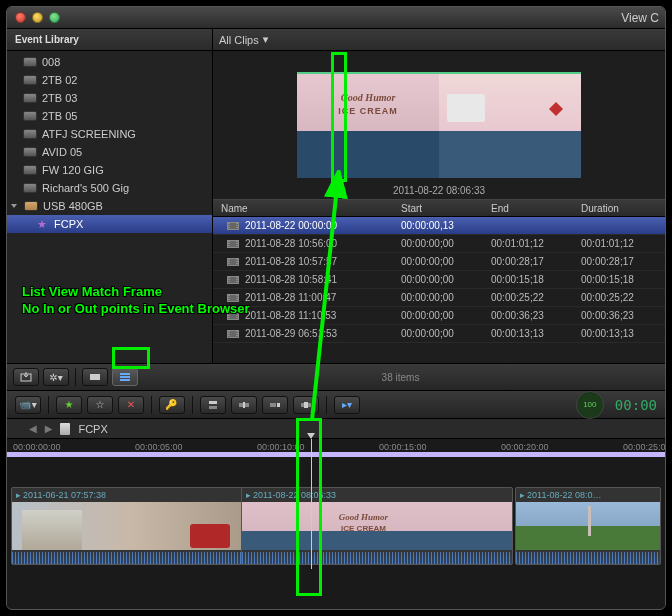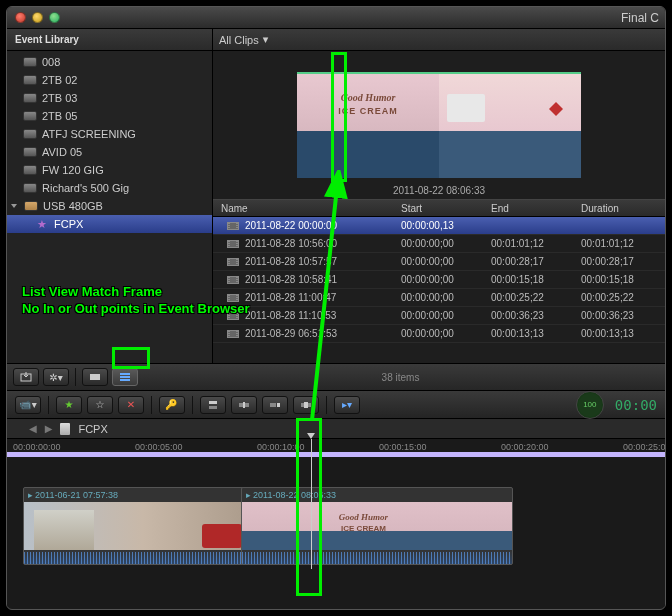--- a/index.html
+++ b/index.html
@@ -74,21 +74,21 @@
 </head>
 <body>
 
 <div class="window">
   <div class="titlebar">
     <div class="traffic">
       <div class="dot r"></div>
       <div class="dot y"></div>
       <div class="dot g"></div>
     </div>
-    <span class="title">Final C</span>
+    <span class="title">View C</span>
   </div>
 
   <div class="top">
     <div class="library">
       <div class="lib-header">Event Library</div>
       <div class="lib-list" id="lib-list">
           <div class="lib-item">
             <span class="hd-icon"></span>
             <span>008</span>
           </div>
@@ -306,33 +306,40 @@
   <div class="ruler" id="ruler">
       <span style="left: 6px;">00:00:00:00</span>
       <span style="left: 128px;">00:00:05:00</span>
       <span style="left: 250px;">00:00:10:00</span>
       <span style="left: 372px;">00:00:15:00</span>
       <span style="left: 494px;">00:00:20:00</span>
       <span style="left: 616px;">00:00:25:00</span>
     </div>
 
   <div class="timeline-body">
-    <div class="tl-clip" style="left:16px; width:240px;">
+    <div class="tl-clip" style="left:4px; width:240px;">
       <div class="tl-clip-label">2011-06-21 07:57:38</div>
       <div class="tl-thumb" style="background:linear-gradient(90deg,#b8c0c8,#c8b8a8,#a89888); position:relative;">
         <div style="position:absolute;left:10px;bottom:0;width:60px;height:40px;background:linear-gradient(#d0d0c8,#b0a898);"></div>
         <div style="position:absolute;right:20px;bottom:2px;width:40px;height:24px;background:#b02828;border-radius:3px;"></div>
       </div>
       <div class="tl-wave"></div>
     </div>
     <div class="tl-clip" style="left:234px; width:272px;">
       <div class="tl-clip-label">2011-08-22 08:06:33</div>
       <div class="tl-thumb" style="background:linear-gradient(#e0c0c8 0%,#d8b8c0 60%,#3a5a7a 60%);">
         <div style="position:absolute;top:10px;left:45%;transform:translateX(-50%);color:#7a4a3a;font-size:9px;font-family:Georgia;font-style:italic;font-weight:bold;">Good Humor</div>
         <div style="position:absolute;top:22px;left:45%;transform:translateX(-50%);color:#7a4a3a;font-size:8px;font-weight:bold;">ICE CREAM</div>
+      </div>
+      <div class="tl-wave"></div>
+    </div>
+    <div class="tl-clip" style="left:508px; width:146px;">
+      <div class="tl-clip-label">2011-08-22 08:0…</div>
+      <div class="tl-thumb" style="background:linear-gradient(#9ab8d8 0%,#88a8c8 50%,#4a7a3a 50%);">
+        <div style="position:absolute;left:50%;bottom:14px;width:3px;height:30px;background:#c8c0b8;"></div>
       </div>
       <div class="tl-wave"></div>
     </div>
     <div class="playhead" style="left:304px; top:-18px; height:130px;"></div>
   </div>
 </div>
 
 <div class="green-box" style="left:331px; top:52px; width:16px; height:130px;"></div>
 <div class="green-box" style="left:112px; top:347px; width:38px; height:22px;"></div>
 <div class="green-box" style="left:296px; top:418px; width:26px; height:178px;"></div>

